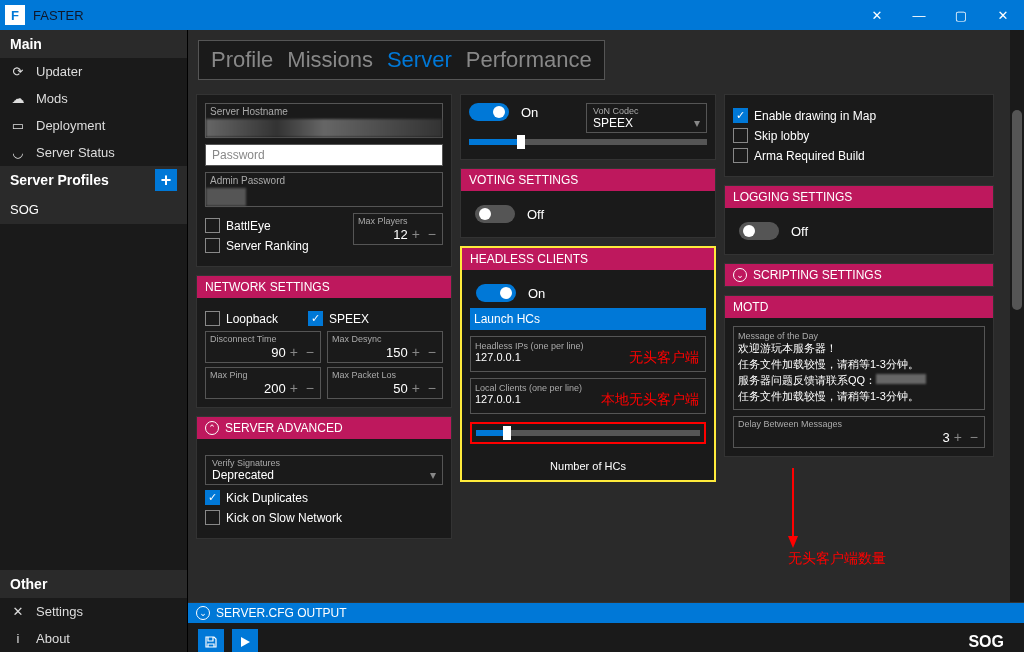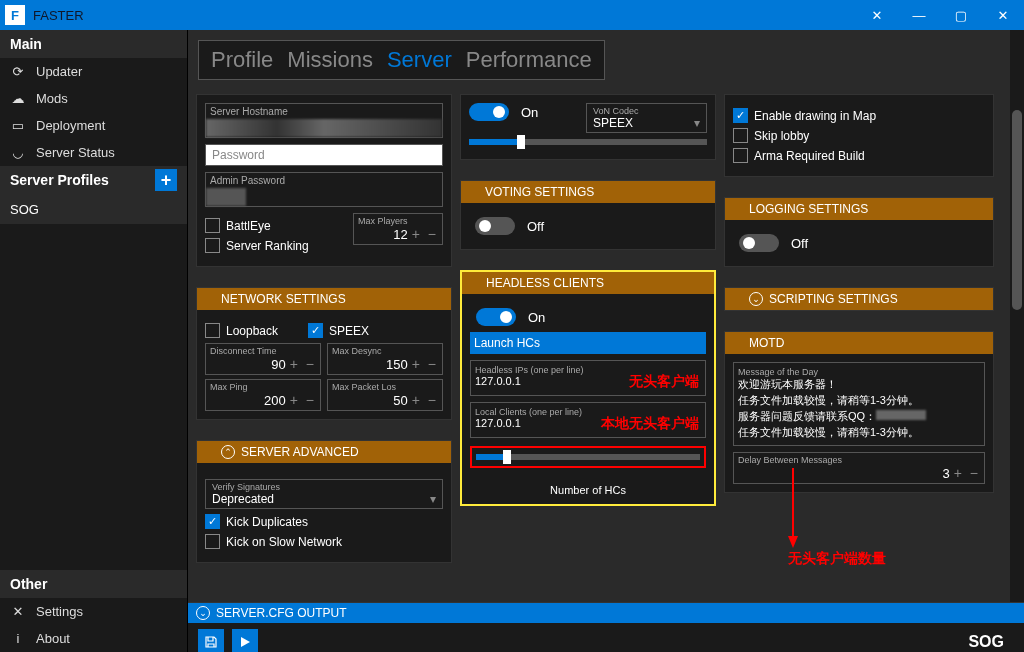--- a/index.html
+++ b/index.html
@@ -16,26 +16,26 @@
 .side-item .icn{width:16px;display:flex;align-items:center;justify-content:center}
 .side-hdr.profiles{display:flex;align-items:center;justify-content:space-between}
 .plus-btn{width:22px;height:22px;background:#0078d7;display:flex;align-items:center;justify-content:center;cursor:pointer;font-size:18px;font-weight:bold}
 .profile-item{height:30px;display:flex;align-items:center;padding:0 10px;background:#2a2a2a;cursor:pointer}
 .side-flex{flex:1}
 .content{flex:1;background:#2a2a2a;position:relative;overflow:hidden}
 .tabs{position:absolute;top:10px;left:10px;background:#1a1a1a;border:1px solid #555;padding:6px 12px;display:flex;gap:14px;font-size:22px;color:#888;z-index:5}
 .tabs span{cursor:pointer}
 .tabs .active{color:#0078d7}
 .scroll-area{position:absolute;top:0;left:0;right:14px;bottom:50px;padding:50px 8px 8px 8px;display:flex;gap:8px}
-.col{display:flex;flex-direction:column;gap:20px}
+.col{display:flex;flex-direction:column;gap:8px}
 .col1{width:256px}
 .col2{width:256px}
 .col3{width:270px}
 .panel{background:#1a1a1a;border:1px solid #333}
-.panel-hdr{background:#a16207;color:#fff;padding:4px 24px;font-size:12px;display:flex;align-items:center;gap:6px}
+.panel-hdr{background:#be185d;color:#fff;padding:4px 8px;font-size:12px;display:flex;align-items:center;gap:6px}
 .panel-body{padding:8px}
 .input-grp{margin-bottom:6px}
 .input-grp .lbl{font-size:10px;color:#aaa;padding:2px 4px}
 .input-grp .val{background:#ffffff;padding:3px 6px;font-size:12px;min-height:18px}
 .input-box{border:1px solid #555;background:#1a1a1a}
 .chk-row{display:flex;align-items:center;gap:6px;margin:5px 0;font-size:12px}
 .chk{width:15px;height:15px;border:1px solid #888;display:inline-flex;align-items:center;justify-content:center;cursor:pointer}
 .chk.on{background:#0078d7;border-color:#0078d7}
 .chk.on::after{content:"✓";font-size:11px;color:#fff}
 .num-field{display:flex;flex-direction:column;border:1px solid #555;padding:2px 4px;flex:1}
@@ -62,21 +62,21 @@
 .textarea .tv{font-size:11px;min-height:16px}
 .bottom-bar{position:absolute;bottom:0;left:0;right:0;height:50px;background:#1a1a1a;border-top:1px solid #333}
 .cfg-hdr{background:#0078d7;padding:3px 8px;font-size:12px;display:flex;align-items:center;gap:6px}
 .bottom-actions{display:flex;align-items:center;padding:6px 10px;gap:8px}
 .icon-btn{width:26px;height:26px;background:#0078d7;display:flex;align-items:center;justify-content:center;cursor:pointer}
 .sog-label{margin-left:auto;font-weight:bold;font-size:16px;padding-right:10px}
 .scrollbar{position:absolute;right:0;top:0;width:14px;bottom:50px;background:#1a1a1a}
 .scrollbar .thumb{position:absolute;left:2px;right:2px;top:80px;height:200px;background:#555;border-radius:5px}
 .yellow-box{border:2px solid #ffeb3b}
 .red-box{border:2px solid #ff0000}
-.annot{position:absolute;color:#ff0000;font-size:14px;font-weight:bold}
+.annot{position:absolute;color:#ff0000;font-size:14px;font-weight:normal}
 .annot-arrow{position:absolute;color:#ff0000}
 .circle-icon{width:14px;height:14px;border:1.5px solid #fff;border-radius:50%;display:inline-flex;align-items:center;justify-content:center;font-size:9px}
 </style>
 </head>
 <body>
 
 <div class="titlebar">
   <div class="logo">F</div>
   <div class="title">FASTER</div>
   <div class="win-btns">

